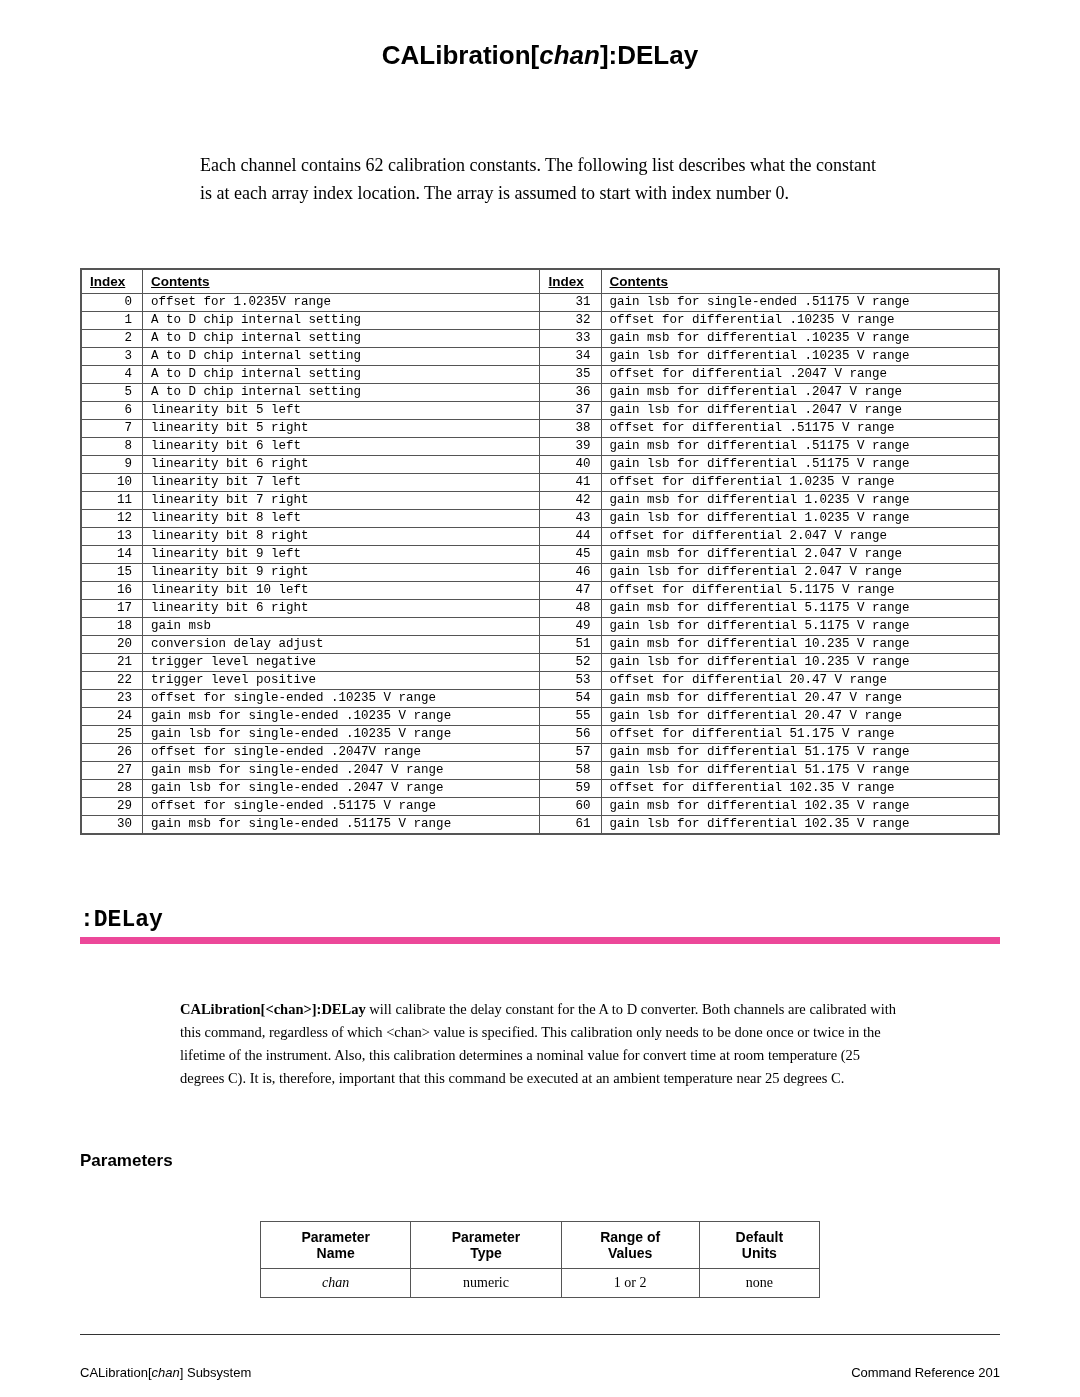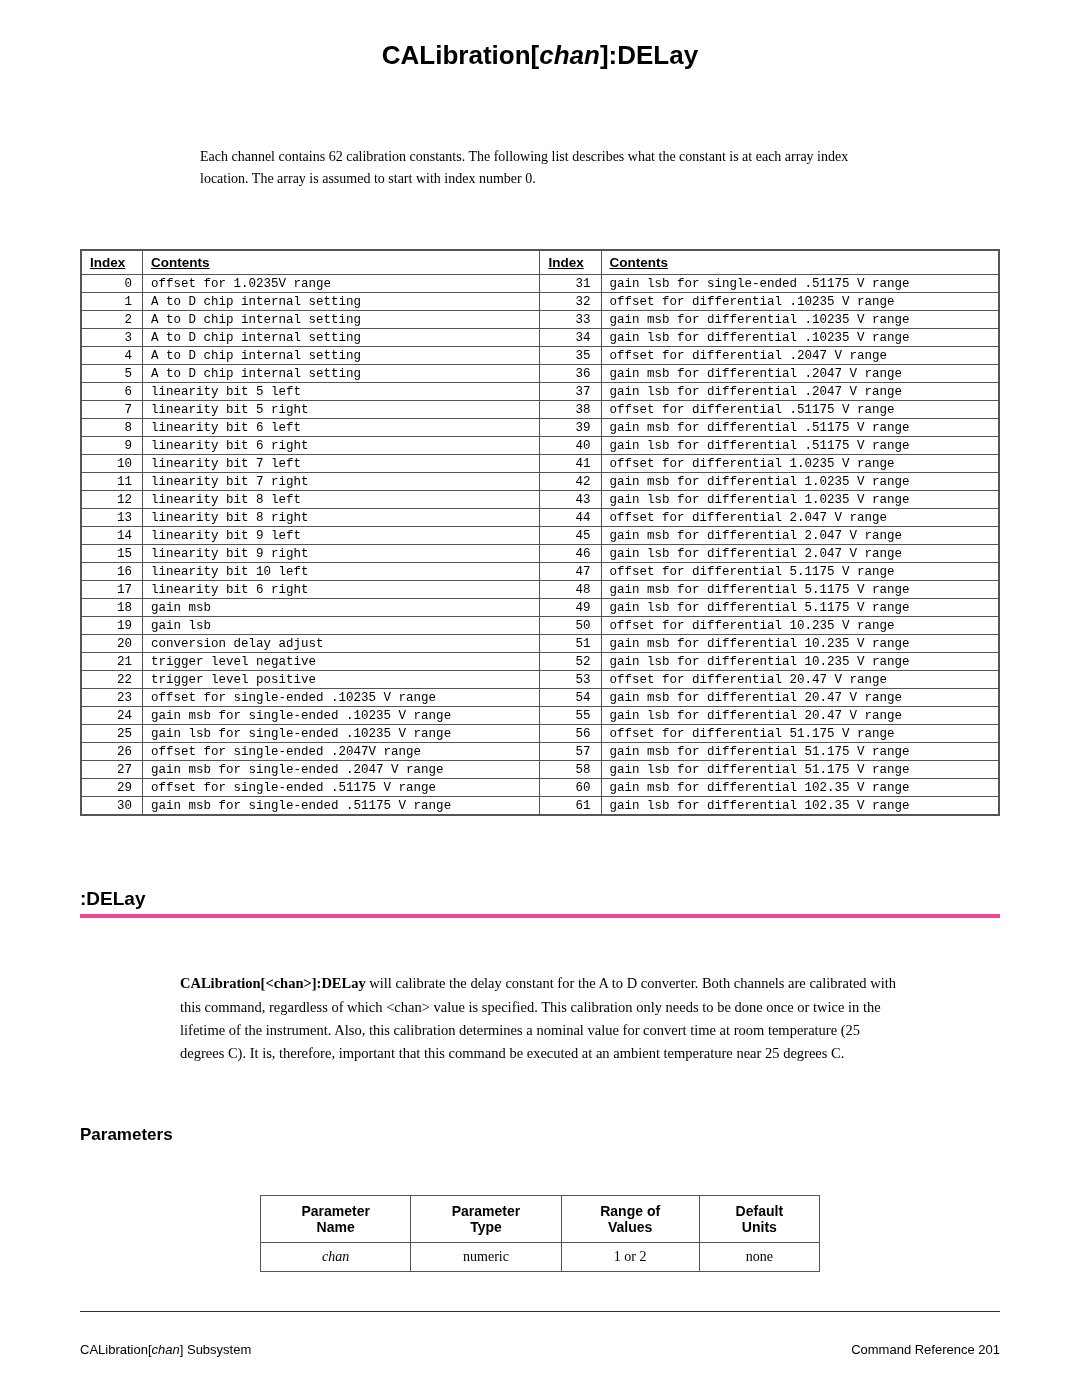--- a/index.html
+++ b/index.html
@@ -24,23 +24,23 @@
       text-align: center;
       font-size: 26px;
       font-weight: bold;
       margin-bottom: 28px;
       font-family: Arial, sans-serif;
     }
     .page-title em {
       font-style: italic;
     }
     .intro-text {
-      margin: 11px auto 24px auto;
+      margin: 17px auto 24px auto;
       max-width: 680px;
-      font-size: 14px;
+      font-size: 18px;
       line-height: 1.55;
     }
     
     .index-table-wrapper {
       border: 1.5px solid #555;
       margin-bottom: 28px;
     }
     .index-table {
       width: 100%;
       border-collapse: collapse;
@@ -67,26 +67,26 @@
     .index-table td.idx {
       width: 38px;
       text-align: right;
       padding-right: 10px;
     }
     .index-table td.desc {
       width: 340px;
     }
     
     .section-heading {
-      font-size: 19px;
-      font-weight: bold;
-      font-family: Liberation Sans, sans-serif;
+      font-size: 23px;
+      font-weight: bold;
+      font-family: Liberation Mono, monospace;
       margin-bottom: 0px;
       padding-bottom: 4px;
-      border-bottom: 4px solid #ec4899;
+      border-bottom: 7px solid #ec4899;
       margin-top: 8px;
     }
     .section-body {
       margin: 18px auto 0 auto;
       max-width: 720px;
       font-size: 14.5px;
       line-height: 1.6;
     }
     .section-body strong {
       font-weight: bold;
@@ -267,26 +267,20 @@
     <td class="idx">48</td>
     <td class="desc">gain msb for differential 5.1175 V range</td>
   </tr>
           <tr>
     <td class="idx">18</td>
     <td class="desc">gain msb</td>
     <td class="idx">49</td>
     <td class="desc">gain lsb for differential 5.1175 V range</td>
   </tr>
           <tr>
-    <td class="idx">19</td>
-    <td class="desc">gain lsb</td>
-    <td class="idx">50</td>
-    <td class="desc">offset for differential 10.235 V range</td>
-  </tr>
-          <tr>
     <td class="idx">20</td>
     <td class="desc">conversion delay adjust</td>
     <td class="idx">51</td>
     <td class="desc">gain msb for differential 10.235 V range</td>
   </tr>
           <tr>
     <td class="idx">21</td>
     <td class="desc">trigger level negative</td>
     <td class="idx">52</td>
     <td class="desc">gain lsb for differential 10.235 V range</td>
@@ -319,20 +313,26 @@
     <td class="idx">26</td>
     <td class="desc">offset for single-ended .2047V range</td>
     <td class="idx">57</td>
     <td class="desc">gain msb for differential 51.175 V range</td>
   </tr>
           <tr>
     <td class="idx">27</td>
     <td class="desc">gain msb for single-ended .2047 V range</td>
     <td class="idx">58</td>
     <td class="desc">gain lsb for differential 51.175 V range</td>
+  </tr>
+          <tr>
+    <td class="idx">28</td>
+    <td class="desc">gain lsb for single-ended .2047 V range</td>
+    <td class="idx">59</td>
+    <td class="desc">offset for differential 102.35 V range</td>
   </tr>
           <tr>
     <td class="idx">29</td>
     <td class="desc">offset for single-ended .51175 V range</td>
     <td class="idx">60</td>
     <td class="desc">gain msb for differential 102.35 V range</td>
   </tr>
           <tr>
     <td class="idx">30</td>
     <td class="desc">gain msb for single-ended .51175 V range</td>

